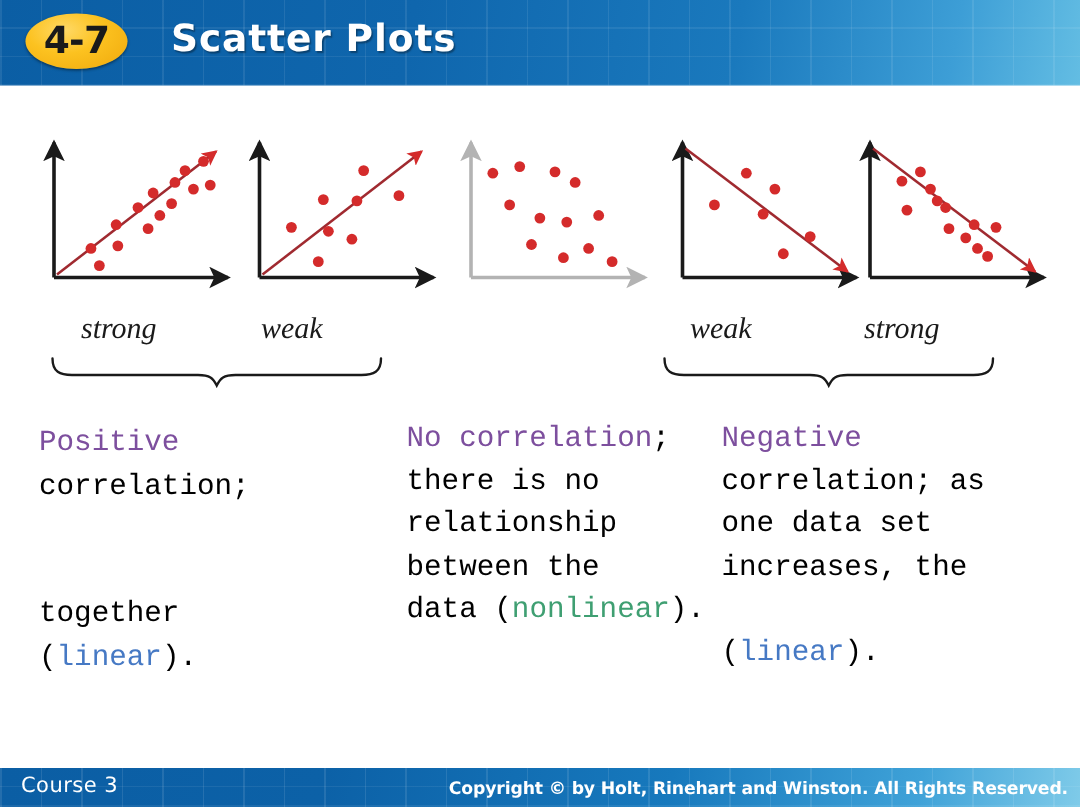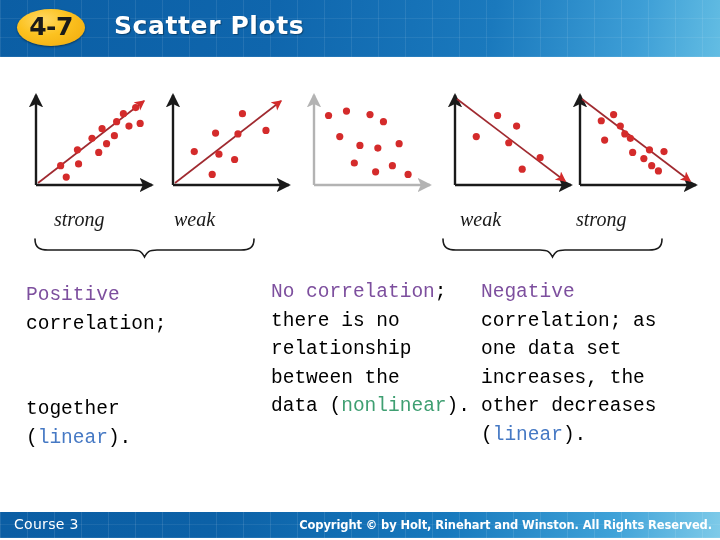--- a/index.html
+++ b/index.html
@@ -310,21 +310,21 @@
   <span>relationship</span><br>
   <span>between the</span><br>
   <span>data </span><span>(</span><span class="green">nonlinear</span><span>).</span>
 </div>
 
 <div class="textblock" style="left:481px; top:278px; width:235px;">
   <span class="purple">Negative</span><br>
   <span>correlation; as</span><br>
   <span>one data set</span><br>
   <span>increases, the</span><br>
-  <span>other decreases</span><br>
+  <br>
   <span>(</span><span class="blue">linear</span><span>).</span>
 </div>
 
 <div class="footer">
   <div class="footer-grid"></div>
   <div class="footer-left">Course 3</div>
   <div class="footer-right">Copyright © by Holt, Rinehart and Winston. All Rights Reserved.</div>
 </div>
 
 </body></html>

